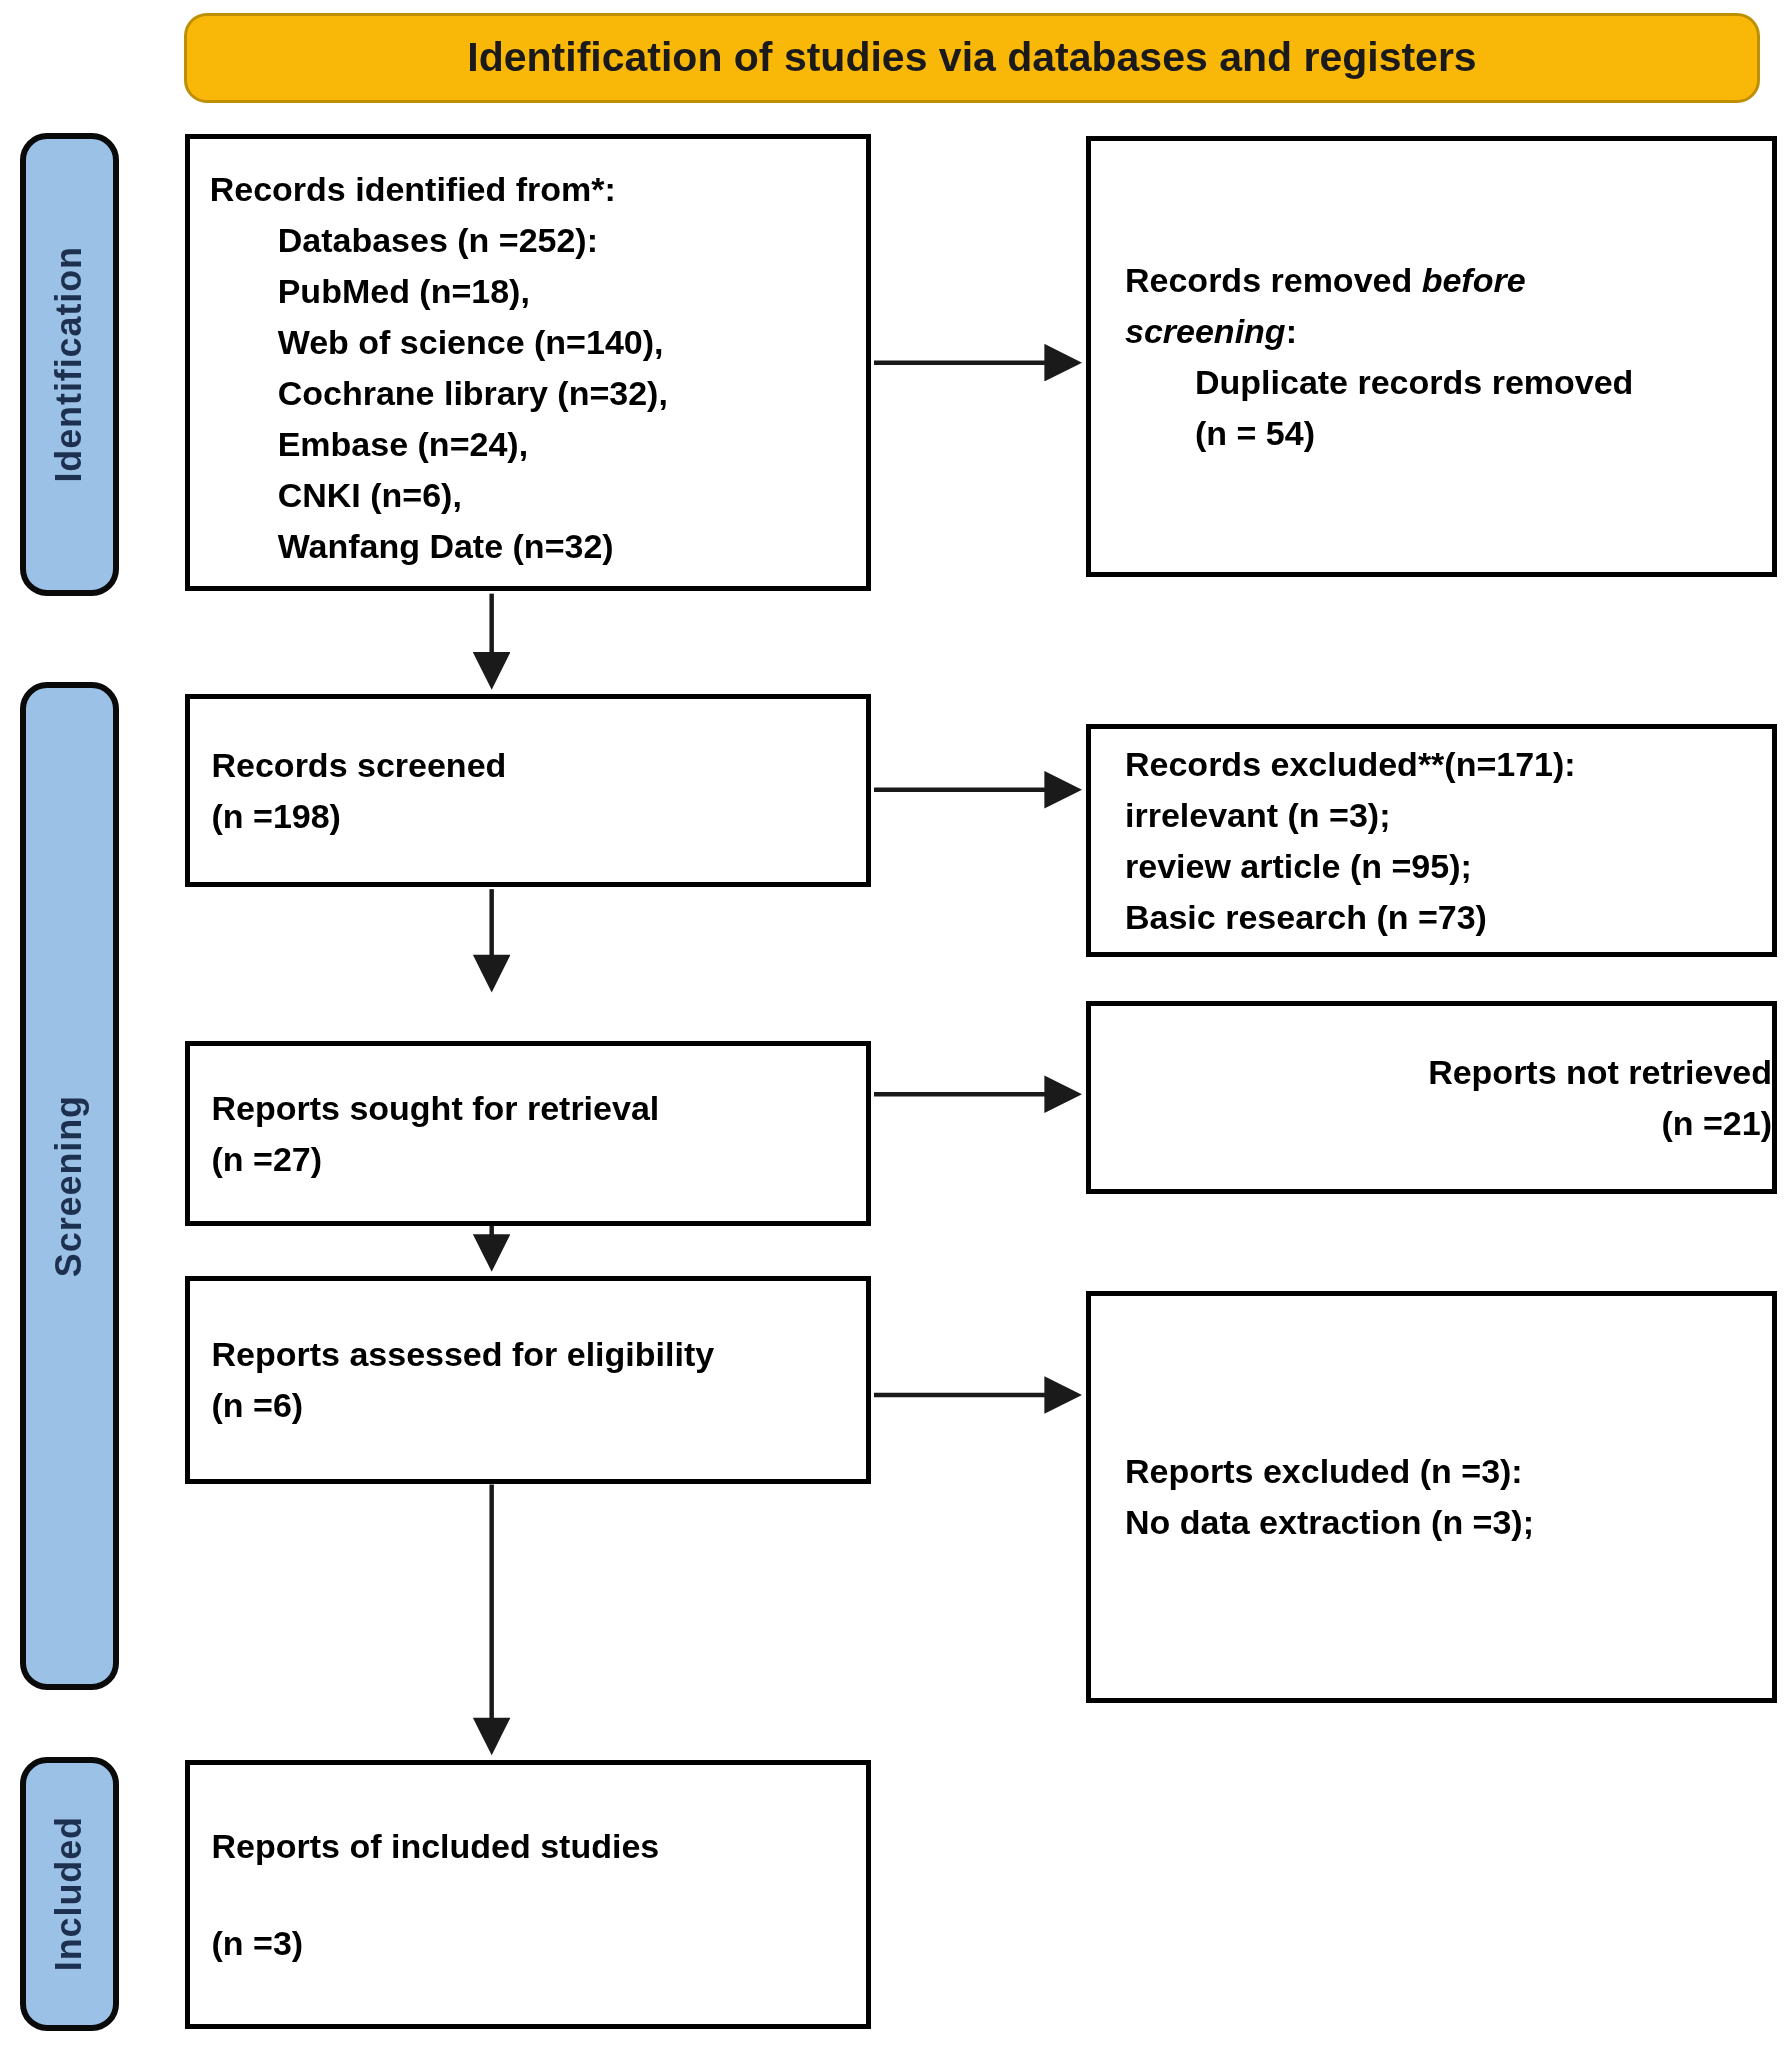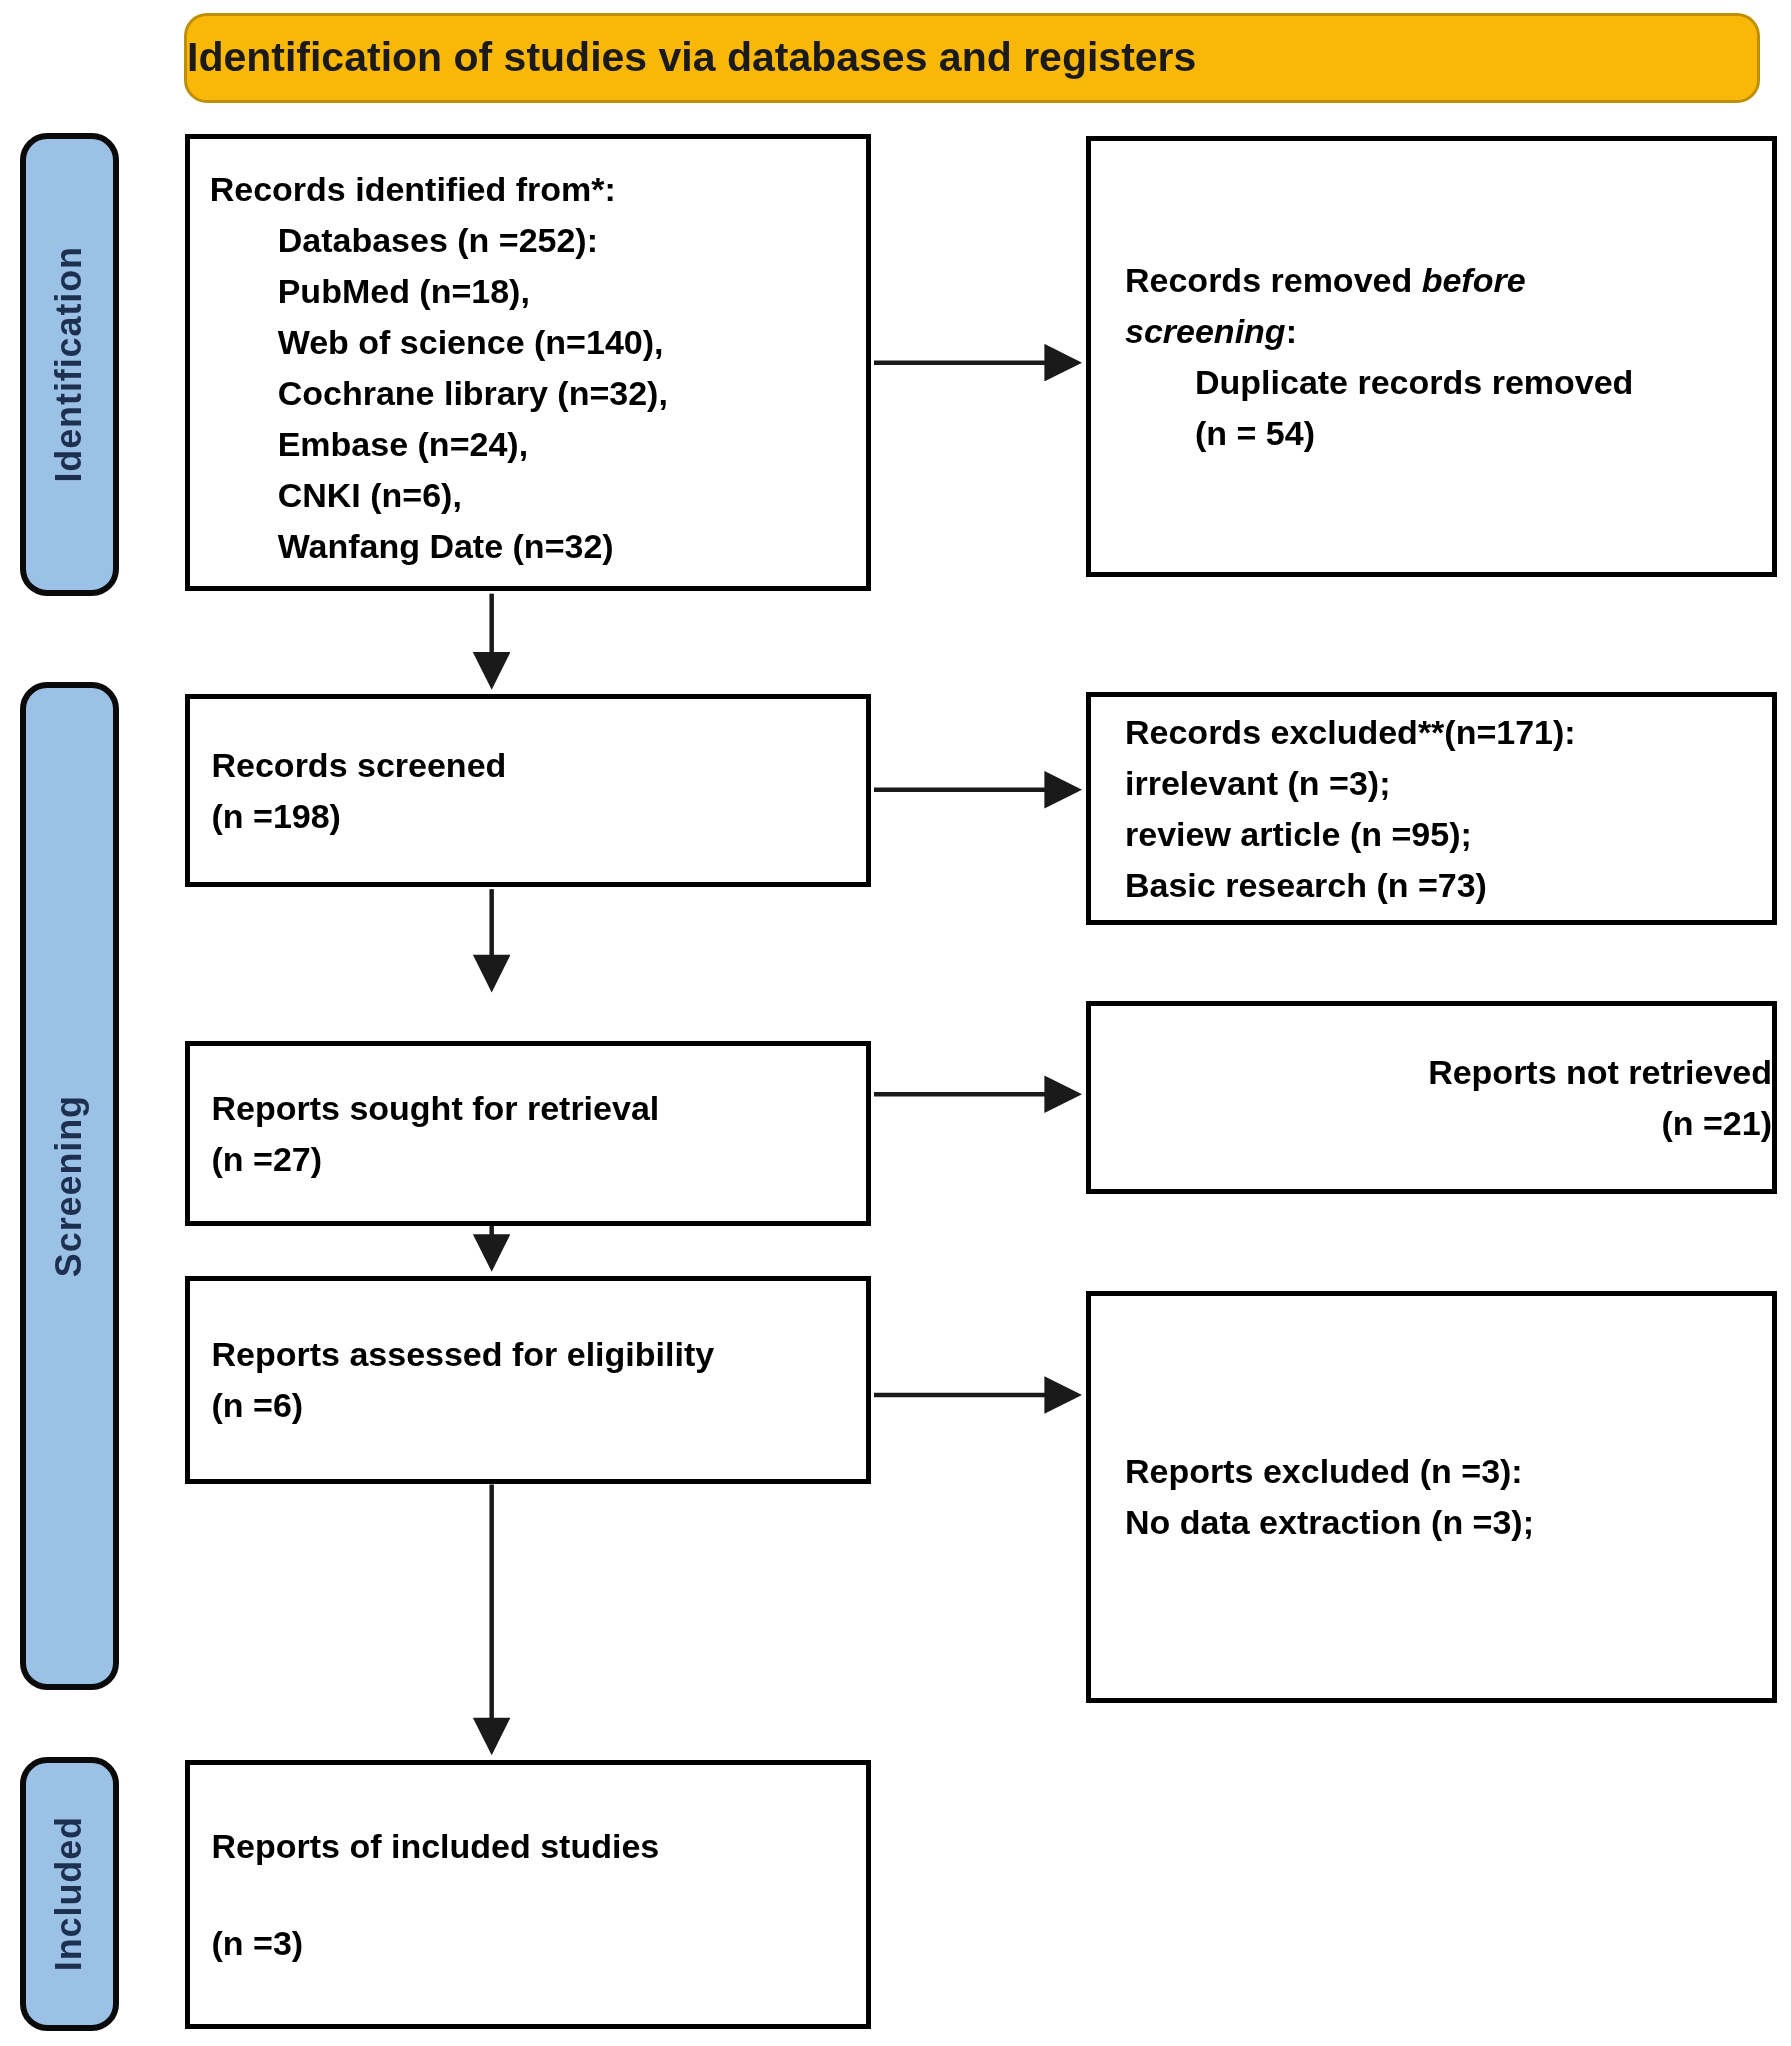--- a/index.html
+++ b/index.html
@@ -14,21 +14,21 @@
     font-family:"Liberation Sans", sans-serif;
     color:#000;
   }
   
   .banner{
     position:absolute; left:184px; top:12.5px; width:1576px; height:90px;
     box-sizing:border-box;
     background:var(--banner-fill);
     border:3.6px solid var(--banner-border);
     border-radius:23px;
-    display:flex; align-items:center; justify-content:flex-start;
+    display:flex; align-items:center; justify-content:center;
   }
   .banner span{
     font-weight:bold; font-size:41px; color:var(--banner-text);
   }
   
   .stage{
     position:absolute; left:19.7px; width:99px;
     box-sizing:border-box;
     background:var(--stage-fill);
     border:6.3px solid var(--stage-border);
@@ -52,21 +52,21 @@
   }
   .box .line{ white-space:nowrap;font-weight:bold; }
   .box.vcenter{ display:flex; flex-direction:column; justify-content:center; }
   .col-left{ left:185px; width:686px; }
   .col-right{ left:1086px; width:691px; }
   .box.identified{ top:134px; height:457px; padding:25px 9px 0 19.7px; }
   .box.identified .indent{ padding-left:68px; }
   .box.removed{ top:136px; height:441px; padding-left:34px; }
   .box.removed .indent2{ padding-left:70px; }
   .box.screened{ top:694px; height:193px; padding-left:21.5px; }
-  .box.excluded-records{ top:692px; height:233px; padding-left:34px; }
+  .box.excluded-records{ top:724px; height:233px; padding-left:34px; }
   .box.sought{ top:997px; height:185px; padding-left:21.5px;margin-top:44px; }
   .box.not-retrieved{ top:1001px; height:193px; padding-left:34px;align-items:flex-end; }
   .box.assessed{ top:1276px; height:208px; padding-left:21.5px; }
   .box.excluded-reports{ top:1291px; height:412px; padding-left:34px; }
   .box.included-studies{ top:1760px; height:269px; padding-left:21.5px;gap:46px; }
   
   svg.arrows{ position:absolute; left:0; top:0; width:1791px; height:2046px; }
   svg.arrows line{ stroke:var(--arrow); stroke-width:5px; }
   svg.arrows .head{ fill:var(--arrow); }
 </style>

